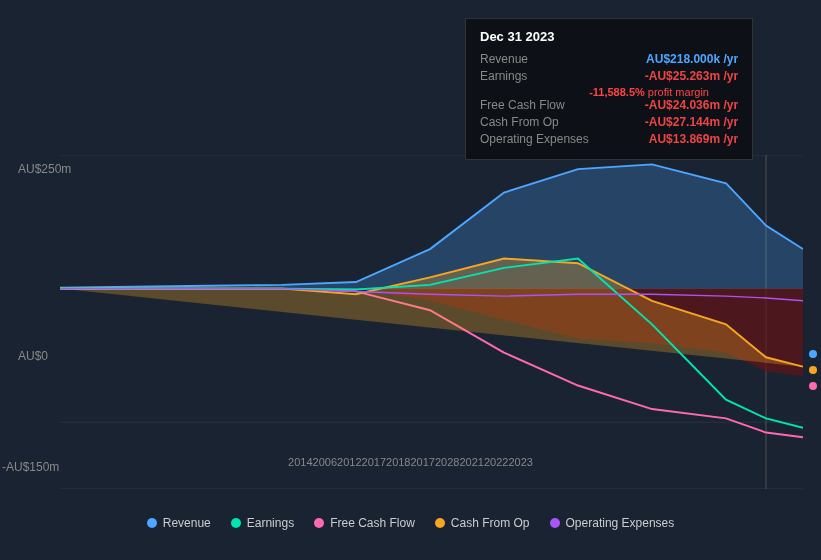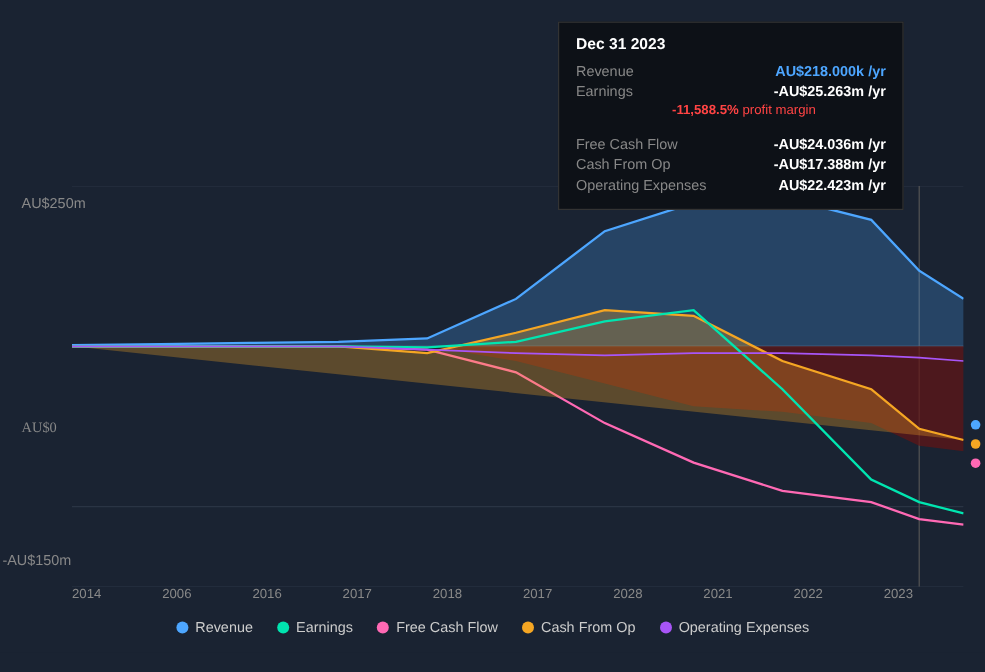--- a/index.html
+++ b/index.html
@@ -50,30 +50,30 @@
       margin-right: 12px;
     }
 
     .tooltip-value {
       color: #4da6ff;
       font-weight: bold;
       margin-left: 48px;
     }
 
     .tooltip-value.negative {
-      color: #ffffff;
+      color: #ef4444;
       text-align: right;
     }
 
     .tooltip-sub {
       color: #ff4444;
       font-size: 11px;
       margin-left: auto;
-      margin-bottom: 15px;
-      text-align: left;
+      margin-bottom: 0;
+      text-align: center;
       padding-left: 80px;
     }
 
     .tooltip-sub span {
       color: #ff4444;
       font-weight: bold;
     }
 
     .y-axis-label {
       position: absolute;
@@ -82,35 +82,34 @@
     }
 
     .y-label-top {
       top: 162px;
       left: 18px;
     }
 
     .y-label-zero {
       top: 349px;
       left: 18px;
-      font-family: Liberation Serif, serif;
     }
 
     .y-label-bottom {
       top: 460px;
       left: 2px;
     }
 
     .x-axis-labels {
       position: absolute;
-      bottom: 43px;
+      bottom: 76px;
       left: 0;
       right: 0;
       display: flex;
-      justify-content: space-between;
+      justify-content: center;
       padding: 0 60px;
     }
 
     .x-label {
       color: #888;
       font-size: 11px;
     }
 
     .legend {
       position: absolute;
@@ -197,25 +196,25 @@
     </div>
     <div class="tooltip-sub">
       <span>-11,588.5%</span> profit margin
     </div>
     <div class="tooltip-row">
       <span class="tooltip-label">Free Cash Flow</span>
       <span class="tooltip-value negative">-AU$24.036m /yr</span>
     </div>
     <div class="tooltip-row">
       <span class="tooltip-label">Cash From Op</span>
-      <span class="tooltip-value negative">-AU$17.388m /yr</span>
+      <span class="tooltip-value negative">-AU$27.144m /yr</span>
     </div>
     <div class="tooltip-row">
       <span class="tooltip-label">Operating Expenses</span>
-      <span class="tooltip-value negative">AU$22.423m /yr</span>
+      <span class="tooltip-value negative">AU$13.869m /yr</span>
     </div>
   </div>
 
   <div class="y-axis-label y-label-top">AU$250m</div>
   <div class="y-axis-label y-label-zero">AU$0</div>
   <div class="y-axis-label y-label-bottom">-AU$150m</div>
 
   <div class="chart-area">
     <svg class="chart-svg" viewBox="0 0 743 355" preserveAspectRatio="none">
 
@@ -239,21 +238,21 @@
       <path d="M0,142 L74,142 L148,142 L222,142 L296,143 L370,138 L444,120 L518,110 L592,180 L666,260 L706,280 L743,290" fill="none" stroke="#00e5b0" stroke-width="2"></path>
 
       <path d="M0,142 L74,142 L148,142 L222,142 L296,145 L370,148 L444,150 L518,148 L592,148 L666,150 L706,152 L743,155" fill="none" stroke="#a855f7" stroke-width="1.5"></path>
 
     </svg>
   </div>
 
   <div class="x-axis-labels">
     <span class="x-label">2014</span>
     <span class="x-label">2006</span>
-    <span class="x-label">2016</span>
+    <span class="x-label">2012</span>
     <span class="x-label">2017</span>
     <span class="x-label">2018</span>
     <span class="x-label">2017</span>
     <span class="x-label">2028</span>
     <span class="x-label">2021</span>
     <span class="x-label">2022</span>
     <span class="x-label">2023</span>
   </div>
 
   <div class="right-indicators">

